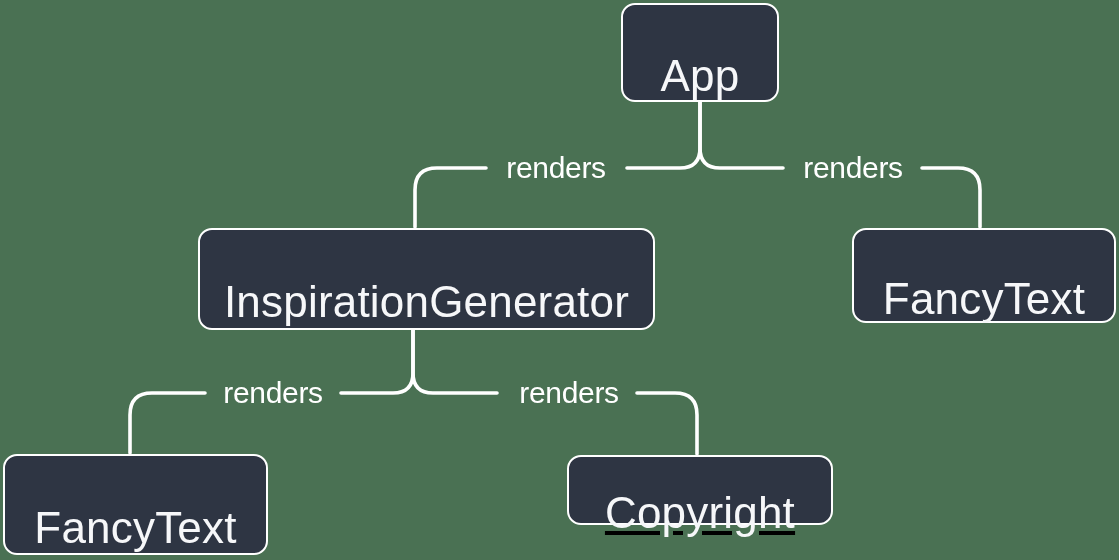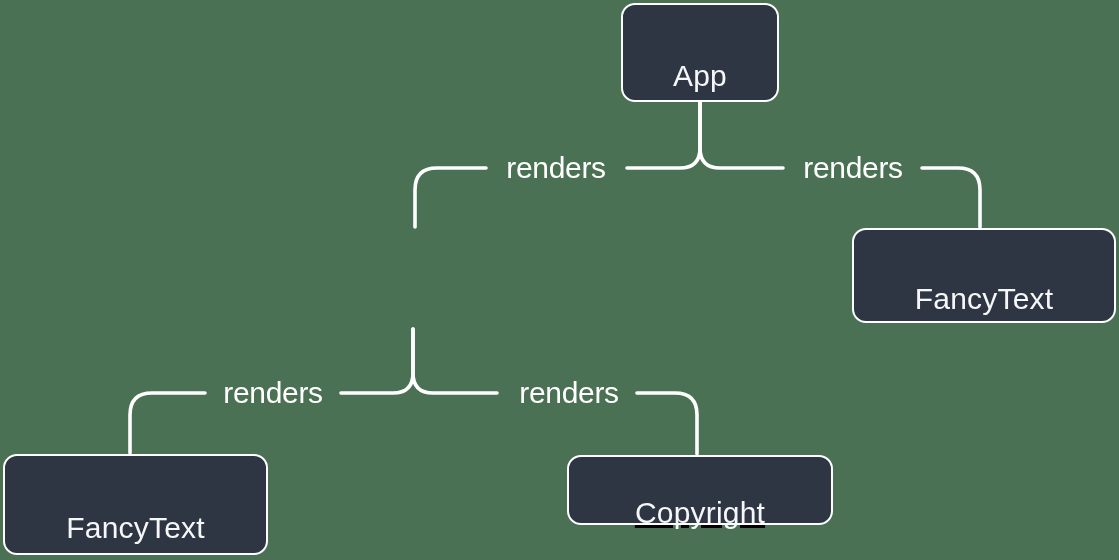--- a/index.html
+++ b/index.html
@@ -35,21 +35,21 @@
     box-sizing: border-box;
     background: var(--node_fill, #2E3543);
     border: 2.5px solid var(--node_border, #FFFFFF);
     border-radius: 14px;
     display: flex;
     align-items: center;
     justify-content: center;
   }
   .node .node-label {
     color: var(--node_text, #F6F7F9);
-    font-size: 30px;
+    font-size: 44px;
     font-weight: 400;
     letter-spacing: 0.2px;
     white-space: nowrap;
     line-height: 1;
     padding-bottom: 2px;
     margin-top: 48px;
   }
   .edge-label {
     position: absolute;
     transform: translate(-50%, -50%);
@@ -70,20 +70,23 @@
     <path d="M700 101 V148 Q700 168 680 168 H627 M486 168 H437 Q415 168 415 190 V227"></path>
     <path d="M700 101 V148 Q700 168 720 168 H783 M922 168 H958 Q980 168 980 190 V227"></path>
     <path d="M413 329 V373 Q413 393 393 393 H341 M205 393 H152 Q130 393 130 415 V453"></path>
     <path d="M413 329 V373 Q413 393 433 393 H497 M637 393 H675 Q697 393 697 415 V454"></path>
   </svg>
 
   <div class="node" style="left:621px; top:3px; width:158px; height:99px;">
     <span class="node-label">App</span>
   </div>
 
+  <div class="node" style="left:198px; top:228px; width:457px; height:102px;">
+    <span class="node-label">InspirationGenerator</span>
+  </div>
 
   <div class="node" style="left:852px; top:228px; width:264px; height:95px;">
     <span class="node-label">FancyText</span>
   </div>
 
   <div class="node" style="left:3px; top:454px; width:265px; height:101px;">
     <span class="node-label">FancyText</span>
   </div>
 
   <div class="node" style="left:567px; top:455px; width:266px; height:70px;text-decoration:underline;">

